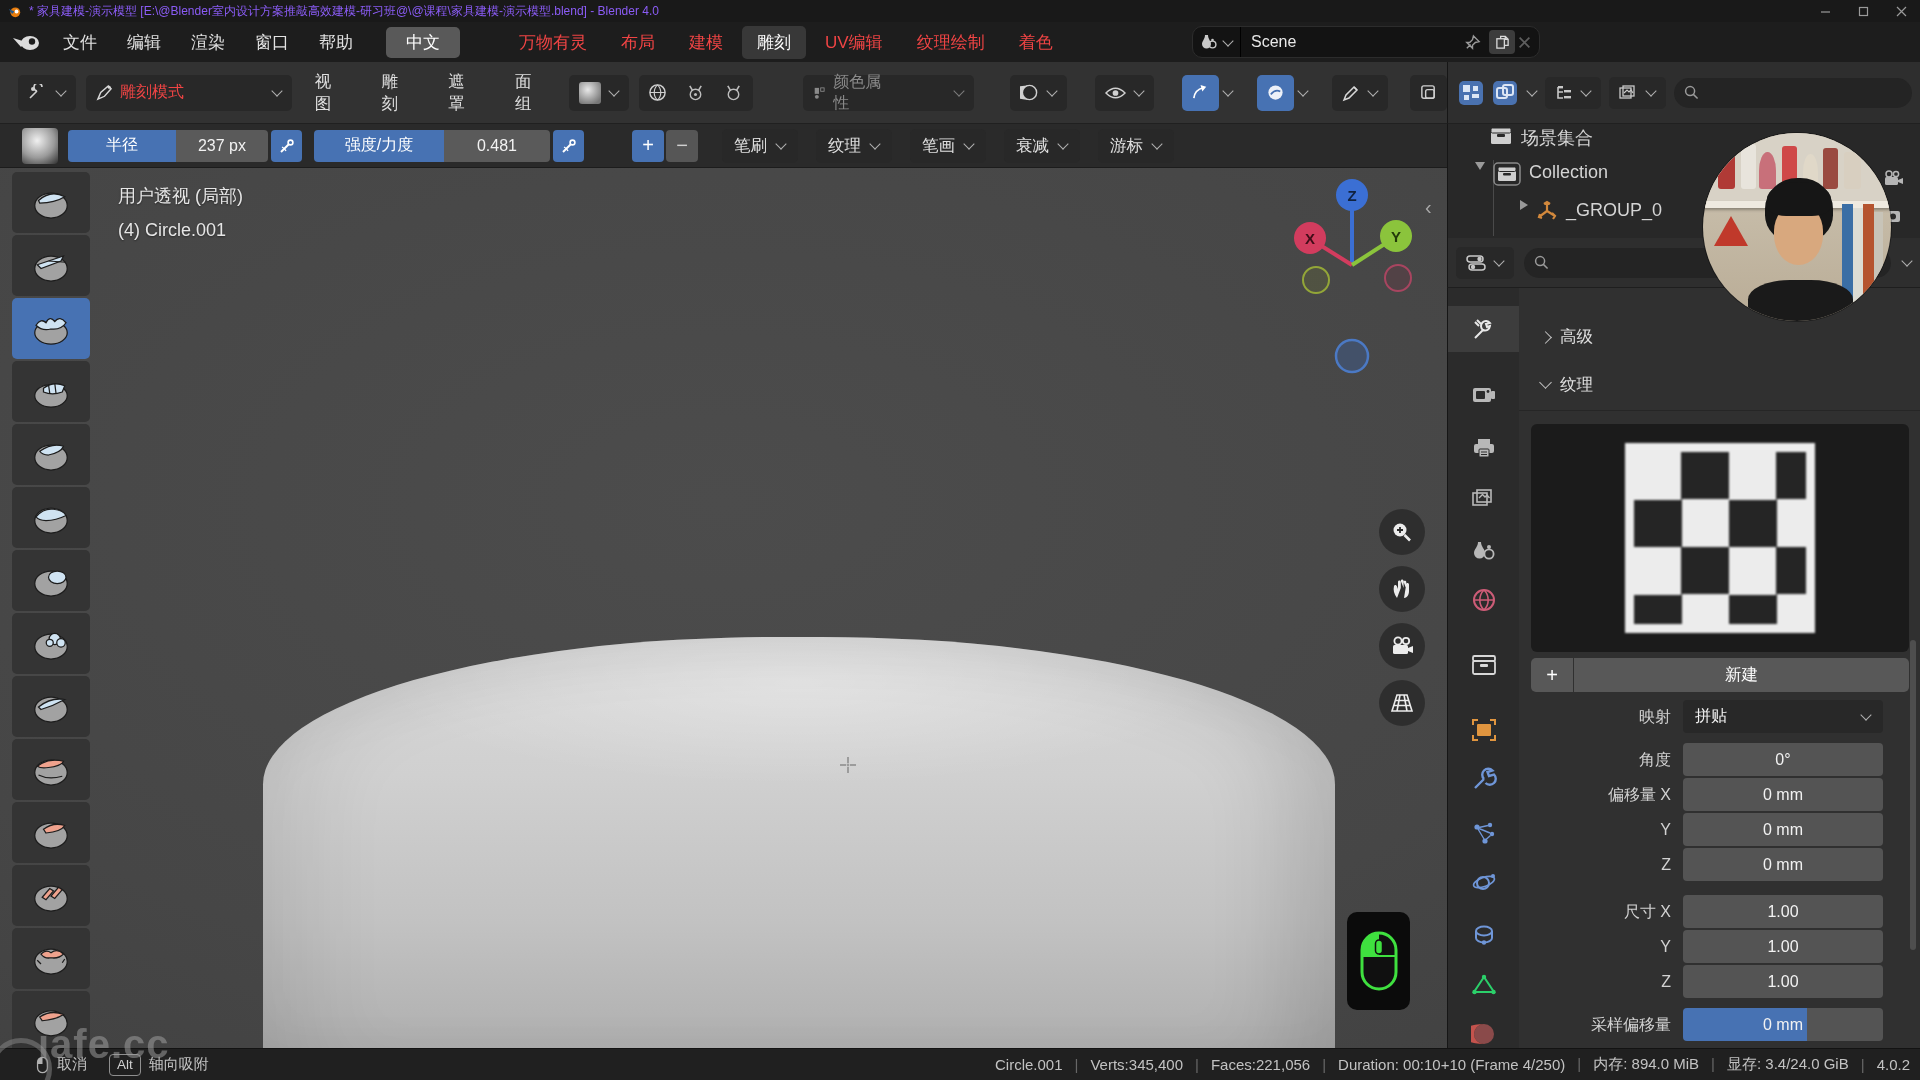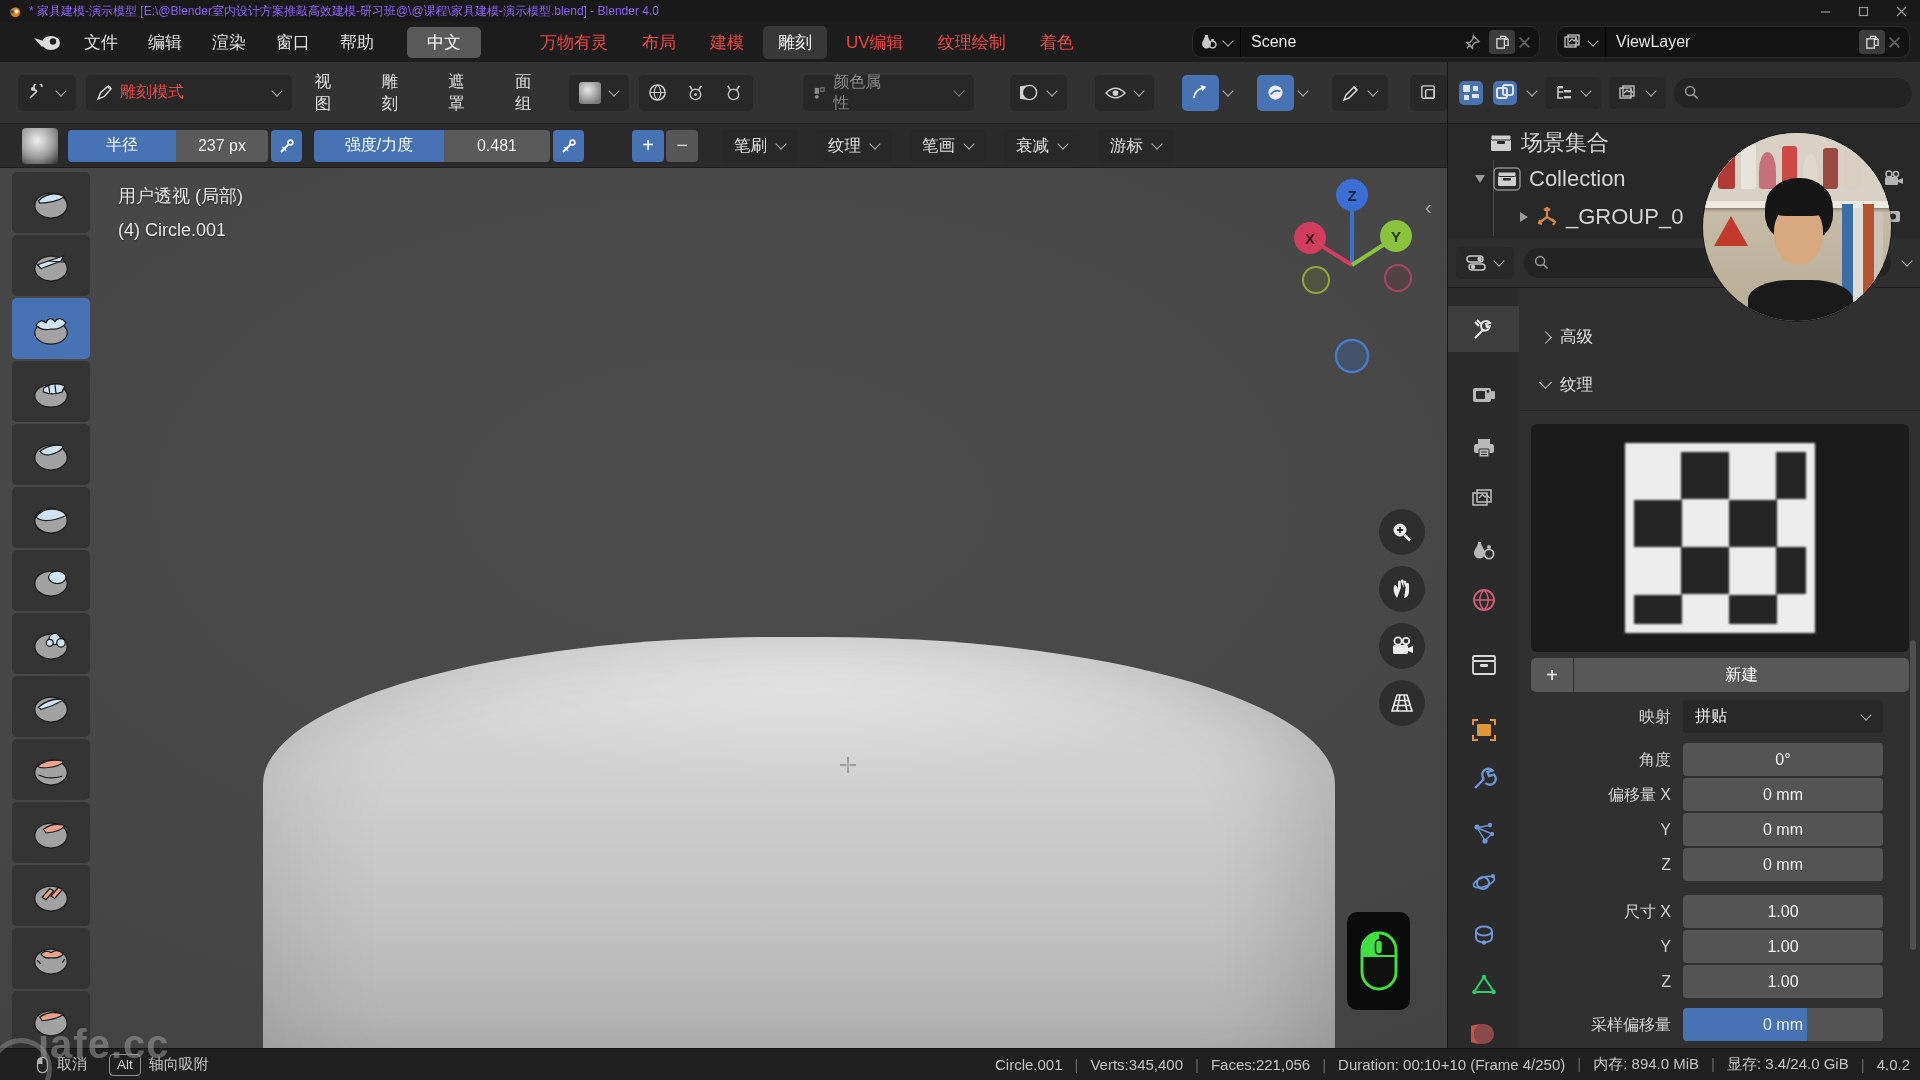--- a/index.html
+++ b/index.html
@@ -9,21 +9,21 @@
   .row{display:flex;align-items:center;}
   .chip{display:flex;align-items:center;background:#282828;border-radius:5px;height:36px;padding:0 10px;gap:7px;font-size:16px;color:#ef4444;}
   .chev{width:7px;height:7px;border-right:1.7px solid #b0b0b0;border-bottom:1.7px solid #b0b0b0;transform:rotate(45deg);margin:-3px 1px 0 2px;flex:0 0 auto;}
   .chev.dim{border-color:#7c7c7c;}
   svg{display:block;}
   
   .titlebar{left:0;top:0;width:1920px;height:22px;background:#191919;display:flex;align-items:center;font-size:12px;color:#8b5cf6;gap:8px;padding-left:8px;box-sizing:border-box;}
   .winbtns{position:absolute;right:0;top:0;height:22px;display:flex;}
   .winbtn{width:38px;height:22px;display:flex;align-items:center;justify-content:center;color:#9a9a9a;}
   
-  .topbar{left:0;top:22px;width:1742px;height:40px;background:#1d1d1d;display:flex;align-items:center;padding-left:21px;}
+  .topbar{left:0;top:22px;width:1742px;height:40px;background:#1d1d1d;display:flex;align-items:center;}
   .menu-item{padding:0 15px;font-size:17px;color:#e2e2e2;height:32px;display:flex;align-items:center;border-radius:4px;}
   .lang-chip{margin-left:18px;background:#595959;color:#fff;border-radius:5px;padding:4px 20px;font-size:17px;}
   .ws-tab{padding:5px 15px;font-size:17px;color:#ef4444;border-radius:5px;margin-left:4px;}
   .ws-tab.active{background:#383838;color:#fff;}
   .idwidget{display:flex;align-items:center;background:#131313;border:1px solid #2c2c2c;border-radius:10px;height:32px;box-sizing:border-box;font-size:16px;color:#e8e8e8;}
   .idwidget .iconpart{display:flex;align-items:center;gap:4px;padding:0 7px;height:100%;border-right:1px solid #000;}
   .idwidget .name{flex:1;padding:0 10px;white-space:nowrap;overflow:hidden;}
   .minichip{background:#3c3c3c;border-radius:4px;width:26px;height:24px;display:flex;align-items:center;justify-content:center;margin-right:3px;}
   
   .toolheader{left:0;top:62px;width:1447px;height:62px;background:#323232;border-bottom:1px solid #202020;display:flex;align-items:center;gap:10px;padding-left:18px;box-sizing:border-box;}
@@ -48,21 +48,21 @@
   .sculpt-object::after{content:"";position:absolute;inset:0;border-radius:inherit;
      background:radial-gradient(60% 34% at 50% 10%,rgba(255,255,255,.30),rgba(255,255,255,0) 65%);}
   .toolcol{position:absolute;left:12px;top:4px;width:78px;display:flex;flex-direction:column;gap:2px;}
   .brush-tile{width:78px;height:61px;background:#343434;border-radius:5px;display:flex;align-items:center;justify-content:center;}
   .brush-tile.sel{background:#4772b3;}
   .navball{position:absolute;width:46px;height:46px;border-radius:50%;background:rgba(42,42,42,.85);display:flex;align-items:center;justify-content:center;}
   .mouse-overlay{position:absolute;left:1347px;top:744px;width:63px;height:98px;background:#0b0b0b;border-radius:10px;display:flex;align-items:center;justify-content:center;}
   
   .outliner-header{left:1447px;top:62px;width:473px;height:62px;background:#2e2e2e;border-bottom:1px solid #202020;border-left:1px solid #161616;display:flex;align-items:center;gap:8px;padding-left:10px;box-sizing:border-box;}
   .outliner-body{left:1447px;top:124px;width:473px;height:114px;background:#282828;border-left:1px solid #161616;}
-  .ol-row{position:absolute;display:flex;align-items:center;gap:8px;font-size:22px;color:#d4d4d4;height:34px;}
+  .ol-row{position:absolute;display:flex;gap:8px;font-size:18px;color:#d4d4d4;height:34px;}
   .tri-r{width:0;height:0;border-left:8px solid #9a9a9a;border-top:5.5px solid transparent;border-bottom:5.5px solid transparent;}
   .tri-d{width:0;height:0;border-top:8px solid #9a9a9a;border-left:5.5px solid transparent;border-right:5.5px solid transparent;}
   .props-header{left:1447px;top:238px;width:473px;height:50px;background:#2e2e2e;border-bottom:1px solid #1e1e1e;border-left:1px solid #161616;display:flex;align-items:center;gap:10px;padding:0 8px;box-sizing:border-box;}
   .searchfield{flex:1;height:30px;background:#242424;border-radius:15px;display:flex;align-items:center;padding:0 10px;gap:6px;}
   .tabstrip{left:1447px;top:288px;width:72px;height:760px;background:#2b2b2b;border-left:1px solid #161616;}
   .ptab{position:absolute;left:0;width:72px;height:46px;display:flex;align-items:center;justify-content:center;}
   .ptab.active{background:#3d3d3d;}
   .props-body{left:1519px;top:288px;width:401px;height:760px;background:#303030;}
   .sec-row{position:absolute;display:flex;align-items:center;gap:10px;font-size:16.5px;color:#e0e0e0;}
   .sec-chev{width:8px;height:8px;border-right:1.8px solid #c2c2c2;border-bottom:1.8px solid #c2c2c2;}
@@ -159,40 +159,20 @@
       <div class="minichip">
           <svg width="15" height="15" viewBox="0 0 16 16">
             <rect x="2" y="4" width="8" height="10" fill="none" stroke="#d8d8d8" stroke-width="1.4"></rect>
             <path d="M6 4 V1.5 H11 L14 4.5 V11 H10 M11 1.5 V4.5 H14" fill="none" stroke="#d8d8d8" stroke-width="1.4"></path>
           </svg>
         </div>
       <svg width="13" height="13" viewBox="0 0 12 12" style="margin-right:8px">
           <path d="M1.5 1.5 L10.5 10.5 M10.5 1.5 L1.5 10.5" stroke="#5e5e5e" stroke-width="1.6"></path>
         </svg>
     </div>
-    <div class="idwidget" style="position:absolute;left:1556px;width:354px">
-      <div class="iconpart">
-        <svg width="19" height="18" viewBox="0 0 19 18">
-            <rect x="1" y="4" width="11" height="10" fill="none" stroke="#c8c8c8" stroke-width="1.3"></rect>
-            <rect x="4" y="2" width="11" height="10" fill="none" stroke="#c8c8c8" stroke-width="1.3"></rect>
-            <path d="M5 9 l3-3 2 2 2-2 2 3" fill="none" stroke="#c8c8c8" stroke-width="1.2"></path>
-          </svg>
-        <div class="chev"></div>
-      </div>
-      <div class="name">ViewLayer</div>
-      <div class="minichip">
-          <svg width="15" height="15" viewBox="0 0 16 16">
-            <rect x="2" y="4" width="8" height="10" fill="none" stroke="#d8d8d8" stroke-width="1.4"></rect>
-            <path d="M6 4 V1.5 H11 L14 4.5 V11 H10 M11 1.5 V4.5 H14" fill="none" stroke="#d8d8d8" stroke-width="1.4"></path>
-          </svg>
-        </div>
-      <svg width="13" height="13" viewBox="0 0 12 12" style="margin-right:8px">
-          <path d="M1.5 1.5 L10.5 10.5 M10.5 1.5 L1.5 10.5" stroke="#5e5e5e" stroke-width="1.6"></path>
-        </svg>
-    </div>
   </div>
 
   <div class="abs toolheader">
     <div class="chip">
       <svg width="20" height="18" viewBox="0 0 20 18">
           <path d="M2 14 L9 7 M9 7 a4 4 0 1 1 5 -4" fill="none" stroke="#d0d0d0" stroke-width="1.6"></path>
           <circle cx="5" cy="5" r="2" fill="#d0d0d0"></circle>
         </svg>
       <div class="chev"></div>
     </div>

